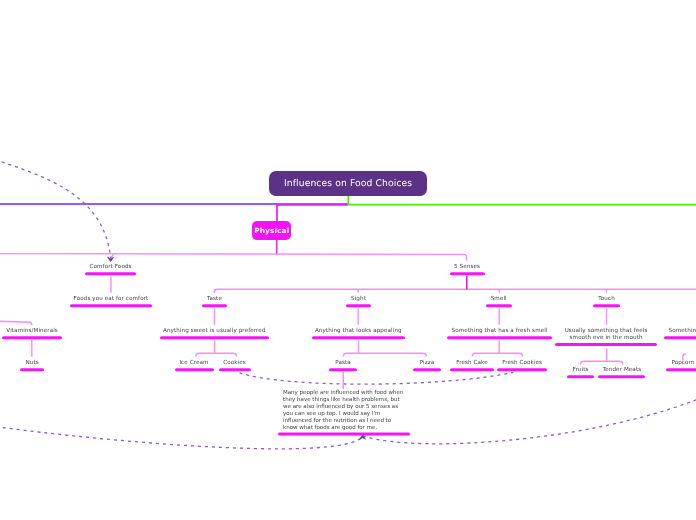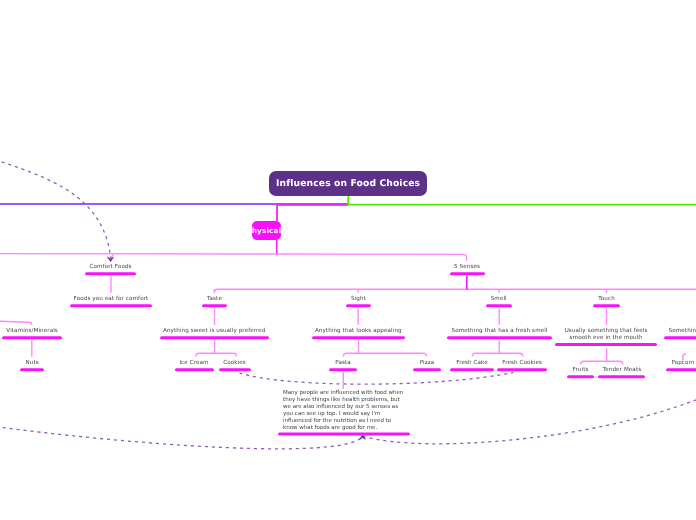--- a/index.html
+++ b/index.html
@@ -1,21 +1,21 @@
 <!DOCTYPE html>
 <html><head>
 <meta charset="utf-8">
 <style>
   html,body{margin:0;padding:0;background:#fff;}
   body{width:696px;height:520px;font-family:"DejaVu Sans",sans-serif;overflow:hidden;position:relative;-webkit-font-smoothing:antialiased;text-rendering:geometricPrecision;}
   #links{position:absolute;left:0;top:0;width:696px;height:520px;}
   .node{position:absolute;}
   .node .lbl{position:absolute;left:0;top:0;width:100%;font-size:5.6px;color:#3f3f3f;line-height:7.2px;white-space:nowrap;letter-spacing:.1px;text-align:center;}
   .node .bar{position:absolute;height:3.6px;background:#f814f8;border-radius:2.2px;}
-  #root{position:absolute;background:#5b3287;border-radius:7px;color:#fff;font-weight:bold;font-size:9.2px;letter-spacing:.12px;display:flex;align-items:center;justify-content:center;}
+  #root{position:absolute;background:#5b3287;border-radius:7px;color:#fff;font-weight:normal;font-size:9.2px;letter-spacing:.12px;display:flex;align-items:center;justify-content:center;}
   #physical{position:absolute;background:#f711f7;border-radius:5px;color:#fff;font-weight:bold;font-size:7.3px;letter-spacing:.15px;display:flex;align-items:center;justify-content:center;}
   #note{position:absolute;}
   #note .txt{position:absolute;left:0;top:0;font-size:5.5px;color:#3f3f3f;line-height:7.05px;white-space:pre;}
   #note .bar{position:absolute;left:0;height:3.6px;width:100%;background:#f814f8;border-radius:2.2px;}
 </style>
 </head>
 <body>
 
 <svg id="links" viewBox="0 0 696 520" xmlns="http://www.w3.org/2000/svg">
     <path d="M-5 204.0 L348 204.0" stroke="#7722ff" stroke-width="1.7" fill="none" stroke-linecap="butt"></path>
@@ -49,21 +49,21 @@
     <path d="M239.5 372.8 C285 388.5 445 387.5 513.5 372.3" stroke="#8e5dbe" stroke-width="1.3" fill="none" stroke-linecap="butt" stroke-dasharray="3.1 3.9"></path>
     <path d="M-25 423.5 C59.9 437.2 342.7 465.3 363 436" stroke="#8e5dbe" stroke-width="1.3" fill="none" stroke-linecap="butt" stroke-dasharray="3.1 3.9"></path>
     <path d="M363 436 C419.8 454.3 606.2 440.8 715 392" stroke="#8e5dbe" stroke-width="1.3" fill="none" stroke-linecap="butt" stroke-dasharray="3.1 3.9"></path>
     <path d="M343.3 372 L343.3 389" stroke="#ff87ff" stroke-width="1.4" fill="none" stroke-linecap="butt"></path>
     <path d="M359.8 439.2 L362.6 434.5 L365.4 439.2 L362.6 437.8 Z" stroke="#6b2fa8" stroke-width="0.7" fill="#6b2fa8" stroke-linecap="round"></path>
   </svg>
 
 <div id="root" style="left: 269px; top: 170.8px; width: 158.2px; height: 25px; background: rgb(91, 50, 135);">
     <span>Influences on Food Choices</span>
   </div>
-<div id="physical" style="left: 252.3px; top: 221px; width: 29px; height: 18.7px; background: rgb(247, 17, 247); justify-content: flex-end;">
+<div id="physical" style="left: 252.3px; top: 221px; width: 39px; height: 18.7px; background: rgb(247, 17, 247);">
     <span>Physical</span>
   </div>
 
 <div id="nodes-layer">
     <div class="node" style="left: 10.55px; top: 0px; transform: translateY(264.2px); width: 200px; height: 1px;">
       <div class="lbl">Comfort Foods</div>
       <div class="bar" style="width: 51.3px; left: 74.35px; top: 7.5px;"></div>
     </div>
     <div class="node" style="left: 11px; top: 0px; transform: translateY(296.2px); width: 200px; height: 1px;">
       <div class="lbl">Foods you eat for comfort</div>

